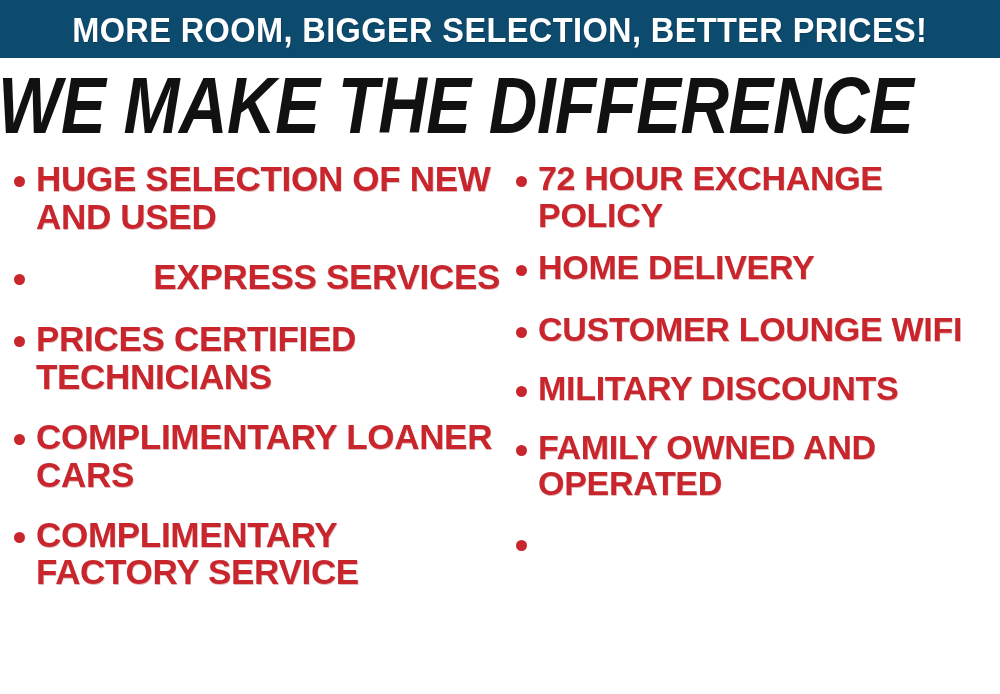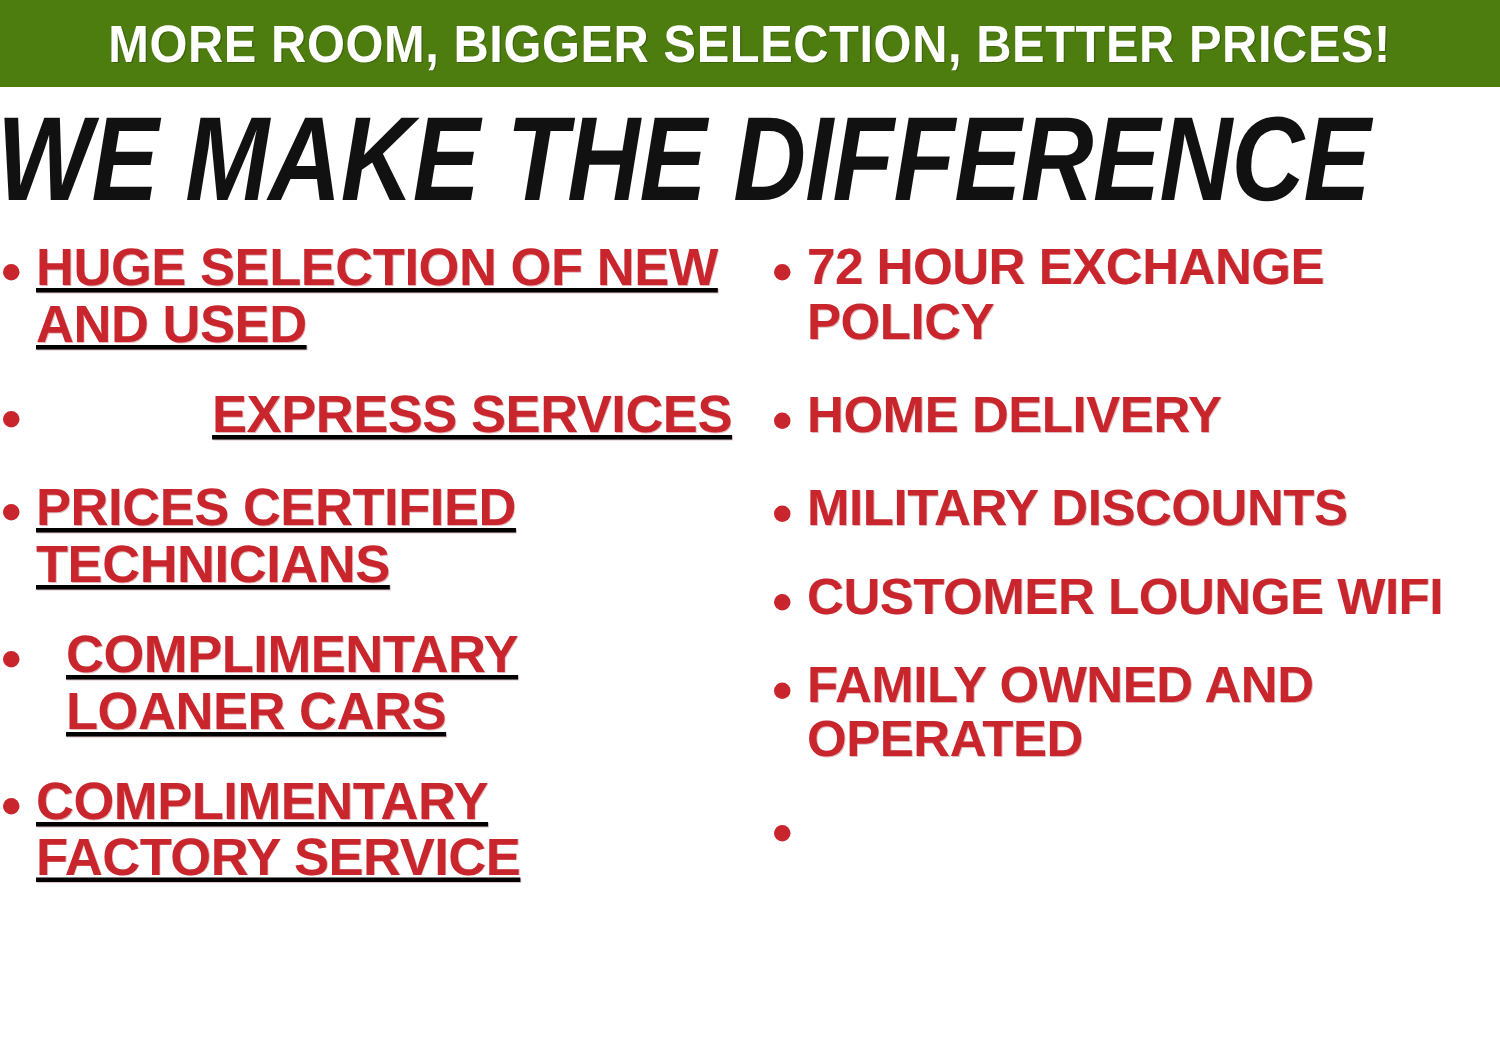--- a/index.html
+++ b/index.html
@@ -16,21 +16,21 @@
     font-family: "Liberation Sans", sans-serif;
   }
 
   
   .banner {
     position: absolute;
     left: 0;
     top: 0;
     width: 1000px;
     height: 58px;
-    background: #4d7c0f;
+    background: #0c4a6e;
     display: flex;
     align-items: center;
     justify-content: center;
   }
   .banner-text {
     color: #ffffff;
     font-family: "Liberation Sans Narrow", "Liberation Sans", sans-serif;
     font-weight: bold;
     font-size: 35px;
     line-height: 1;
@@ -71,21 +71,21 @@
     left: 0;
     top: 160px;
     width: 1000px;
     height: 534px;
   }
   .col {
     position: absolute;
     top: 0;
     height: 534px;
   }
-  .col-left  { left: 2px;  width: 486px; text-decoration: underline; }
+  .col-left  { left: 14px;  width: 486px; }
   .col-right { left: 516px; width: 484px; }
 
   .bullet-item {
     display: flex;
     align-items: flex-start;
     margin-bottom: 18px;
   }
   .bullet-dot {
     flex: 0 0 auto;
     width: 11px;
@@ -103,23 +103,23 @@
     line-height: 1.08;
     letter-spacing: -0.3px;
     text-shadow: 0.6px 0.6px 0 rgba(150,30,35,0.30);
   }
   .col-right .bullet-text { font-size: 34px; }
 
   
   .col-left  .bullet-item:nth-child(1) { margin-bottom: 22px; }
   .col-left  .bullet-item:nth-child(2) { margin-bottom: 25px; justify-content: space-between; }
   .col-left  .bullet-item:nth-child(3) { margin-bottom: 22px; }
-  .col-left  .bullet-item:nth-child(4) { margin-bottom: 22px; gap: 20px; }
+  .col-left  .bullet-item:nth-child(4) { margin-bottom: 22px; }
 
-  .col-right .bullet-item:nth-child(1) { margin-bottom: 26px; }
+  .col-right .bullet-item:nth-child(1) { margin-bottom: 16px; }
   .col-right .bullet-item:nth-child(2) { margin-bottom: 25px; }
   .col-right .bullet-item:nth-child(3) { margin-bottom: 22px; }
   .col-right .bullet-item:nth-child(4) { margin-bottom: 22px; }
   .col-right .bullet-item:nth-child(5) { margin-bottom: 22px; }
 </style>
 </head>
 <body>
 
 <div class="poster">
 
@@ -160,25 +160,25 @@
       <div class="bullet-item">
         <span class="bullet-dot"></span>
         <span class="bullet-text">72 HOUR EXCHANGE POLICY</span>
       </div>
       <div class="bullet-item">
         <span class="bullet-dot"></span>
         <span class="bullet-text">HOME DELIVERY</span>
       </div>
       <div class="bullet-item">
         <span class="bullet-dot"></span>
-        <span class="bullet-text">MILITARY DISCOUNTS</span>
+        <span class="bullet-text">CUSTOMER LOUNGE WIFI</span>
       </div>
       <div class="bullet-item">
         <span class="bullet-dot"></span>
-        <span class="bullet-text">CUSTOMER LOUNGE WIFI</span>
+        <span class="bullet-text">MILITARY DISCOUNTS</span>
       </div>
       <div class="bullet-item">
         <span class="bullet-dot"></span>
         <span class="bullet-text">FAMILY OWNED AND OPERATED</span>
       </div>
       <div class="bullet-item">
         <span class="bullet-dot"></span>
       </div>
     </div>
 

